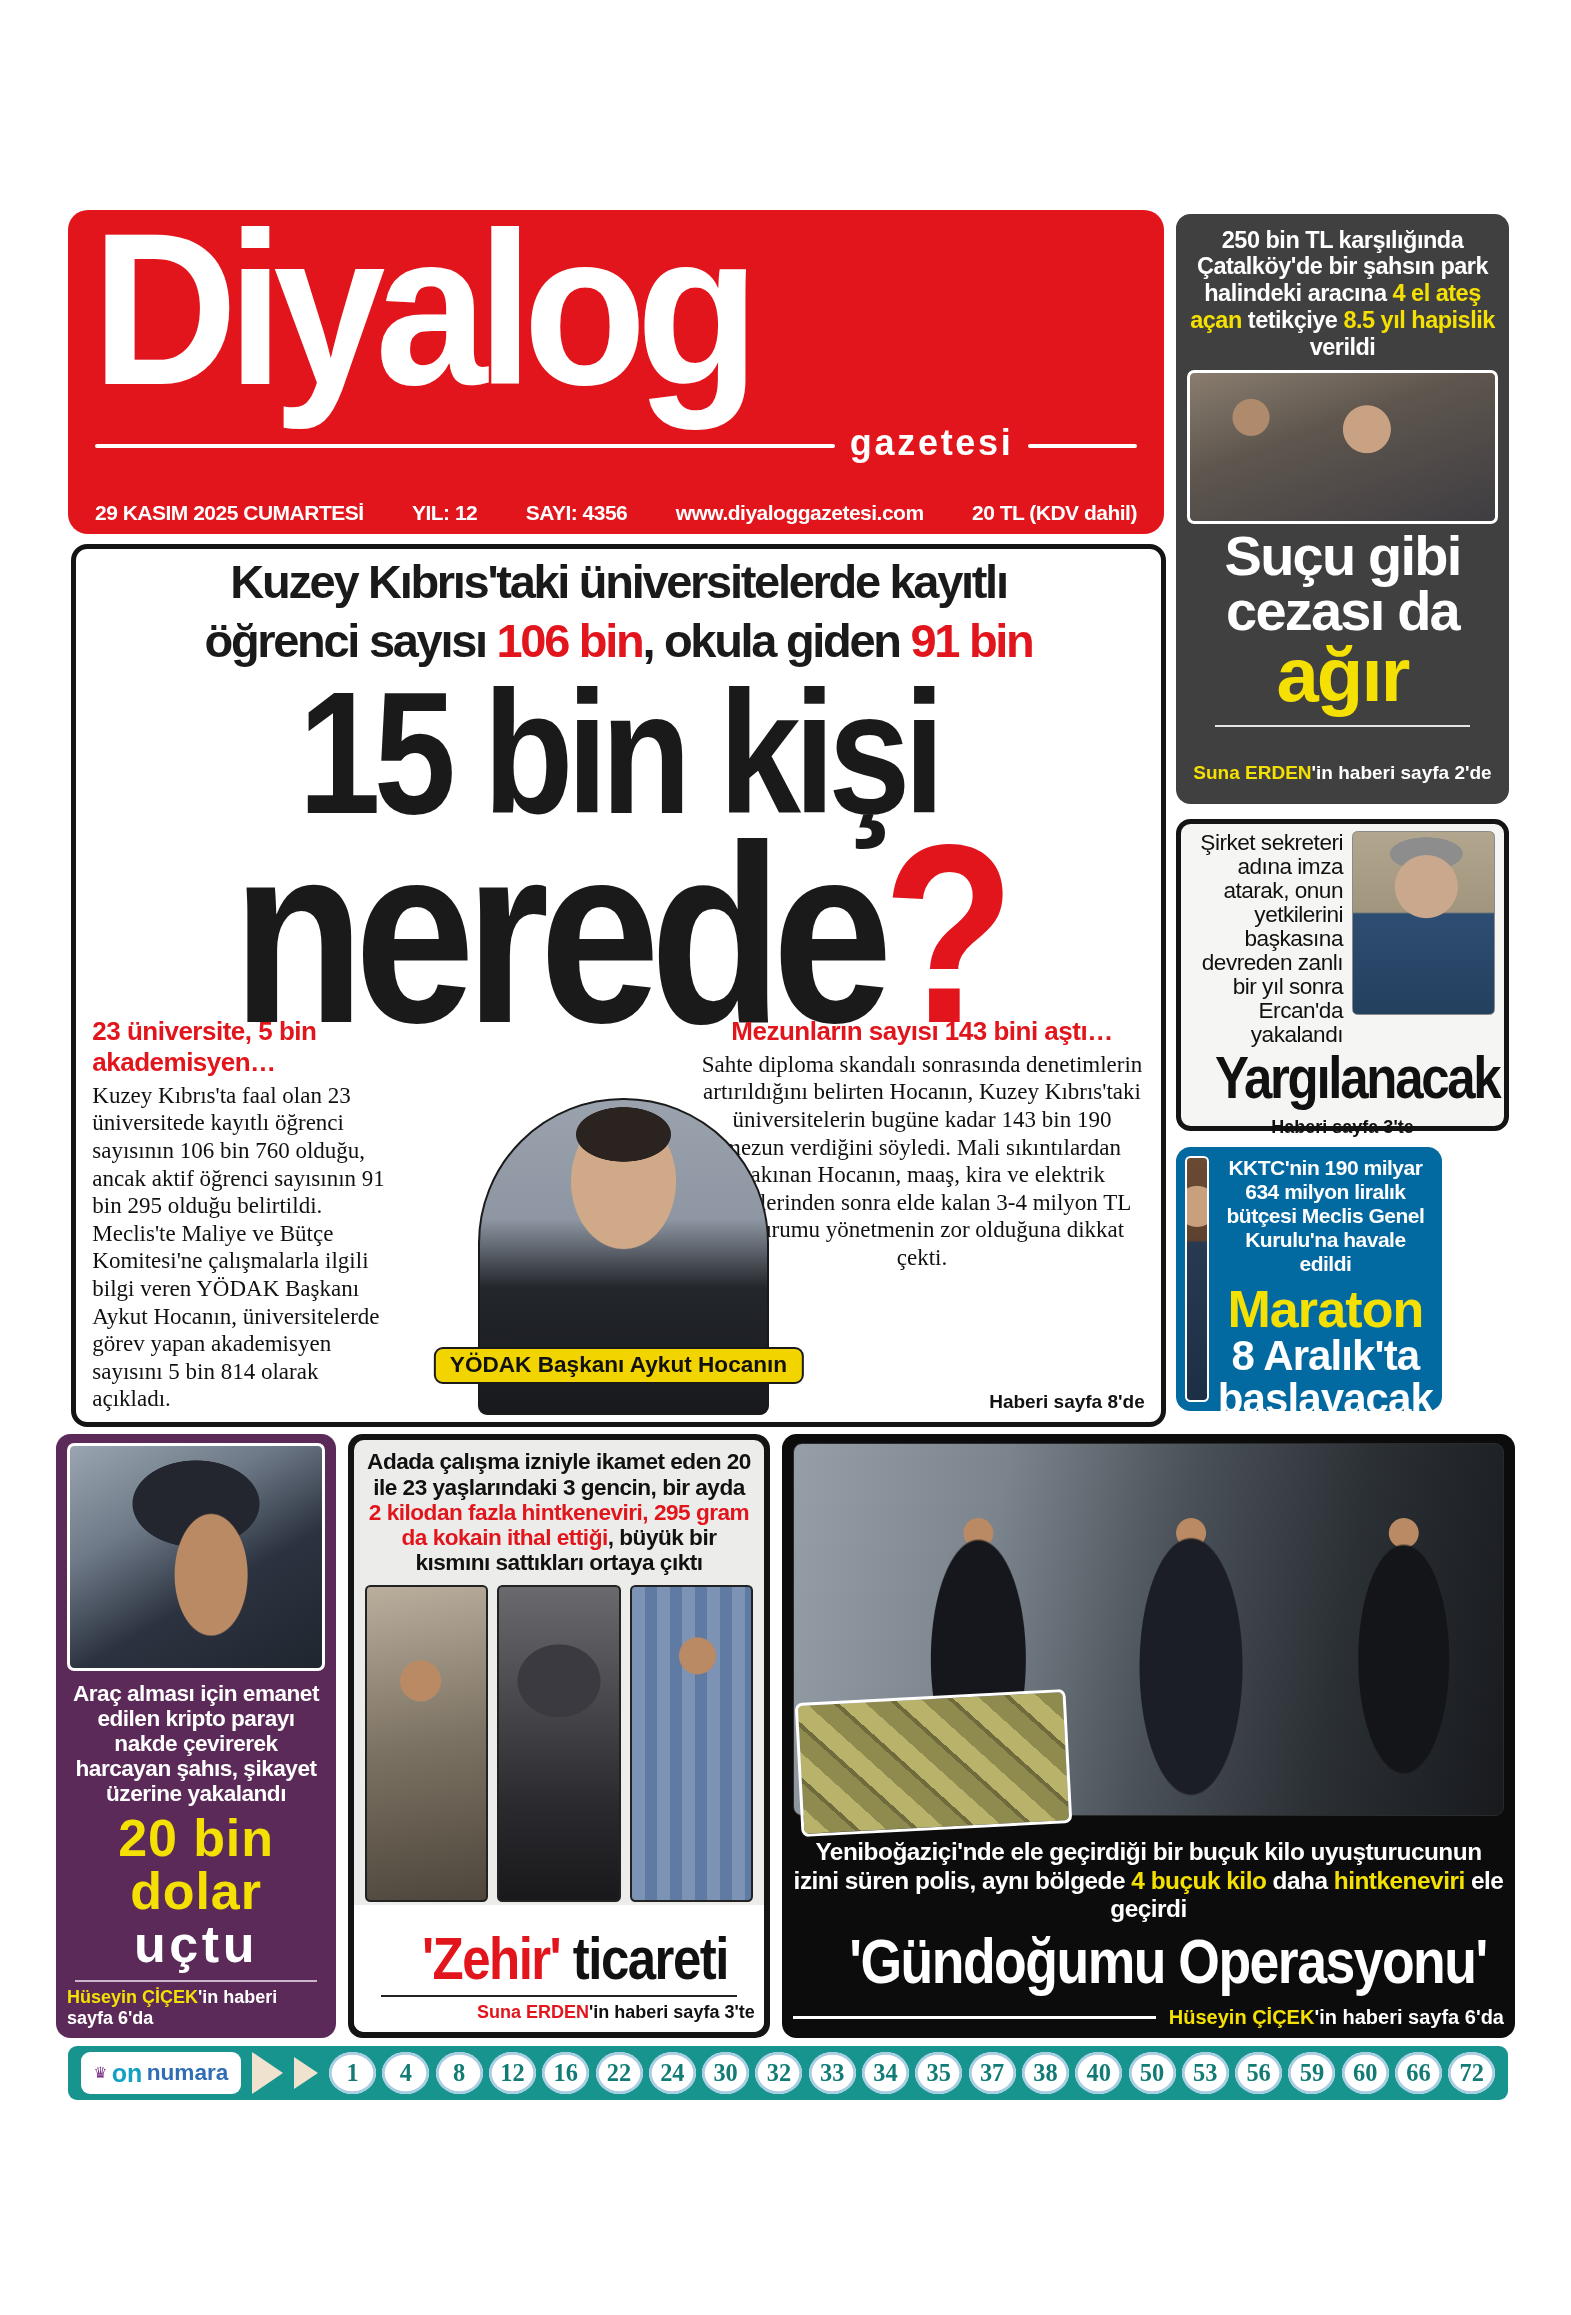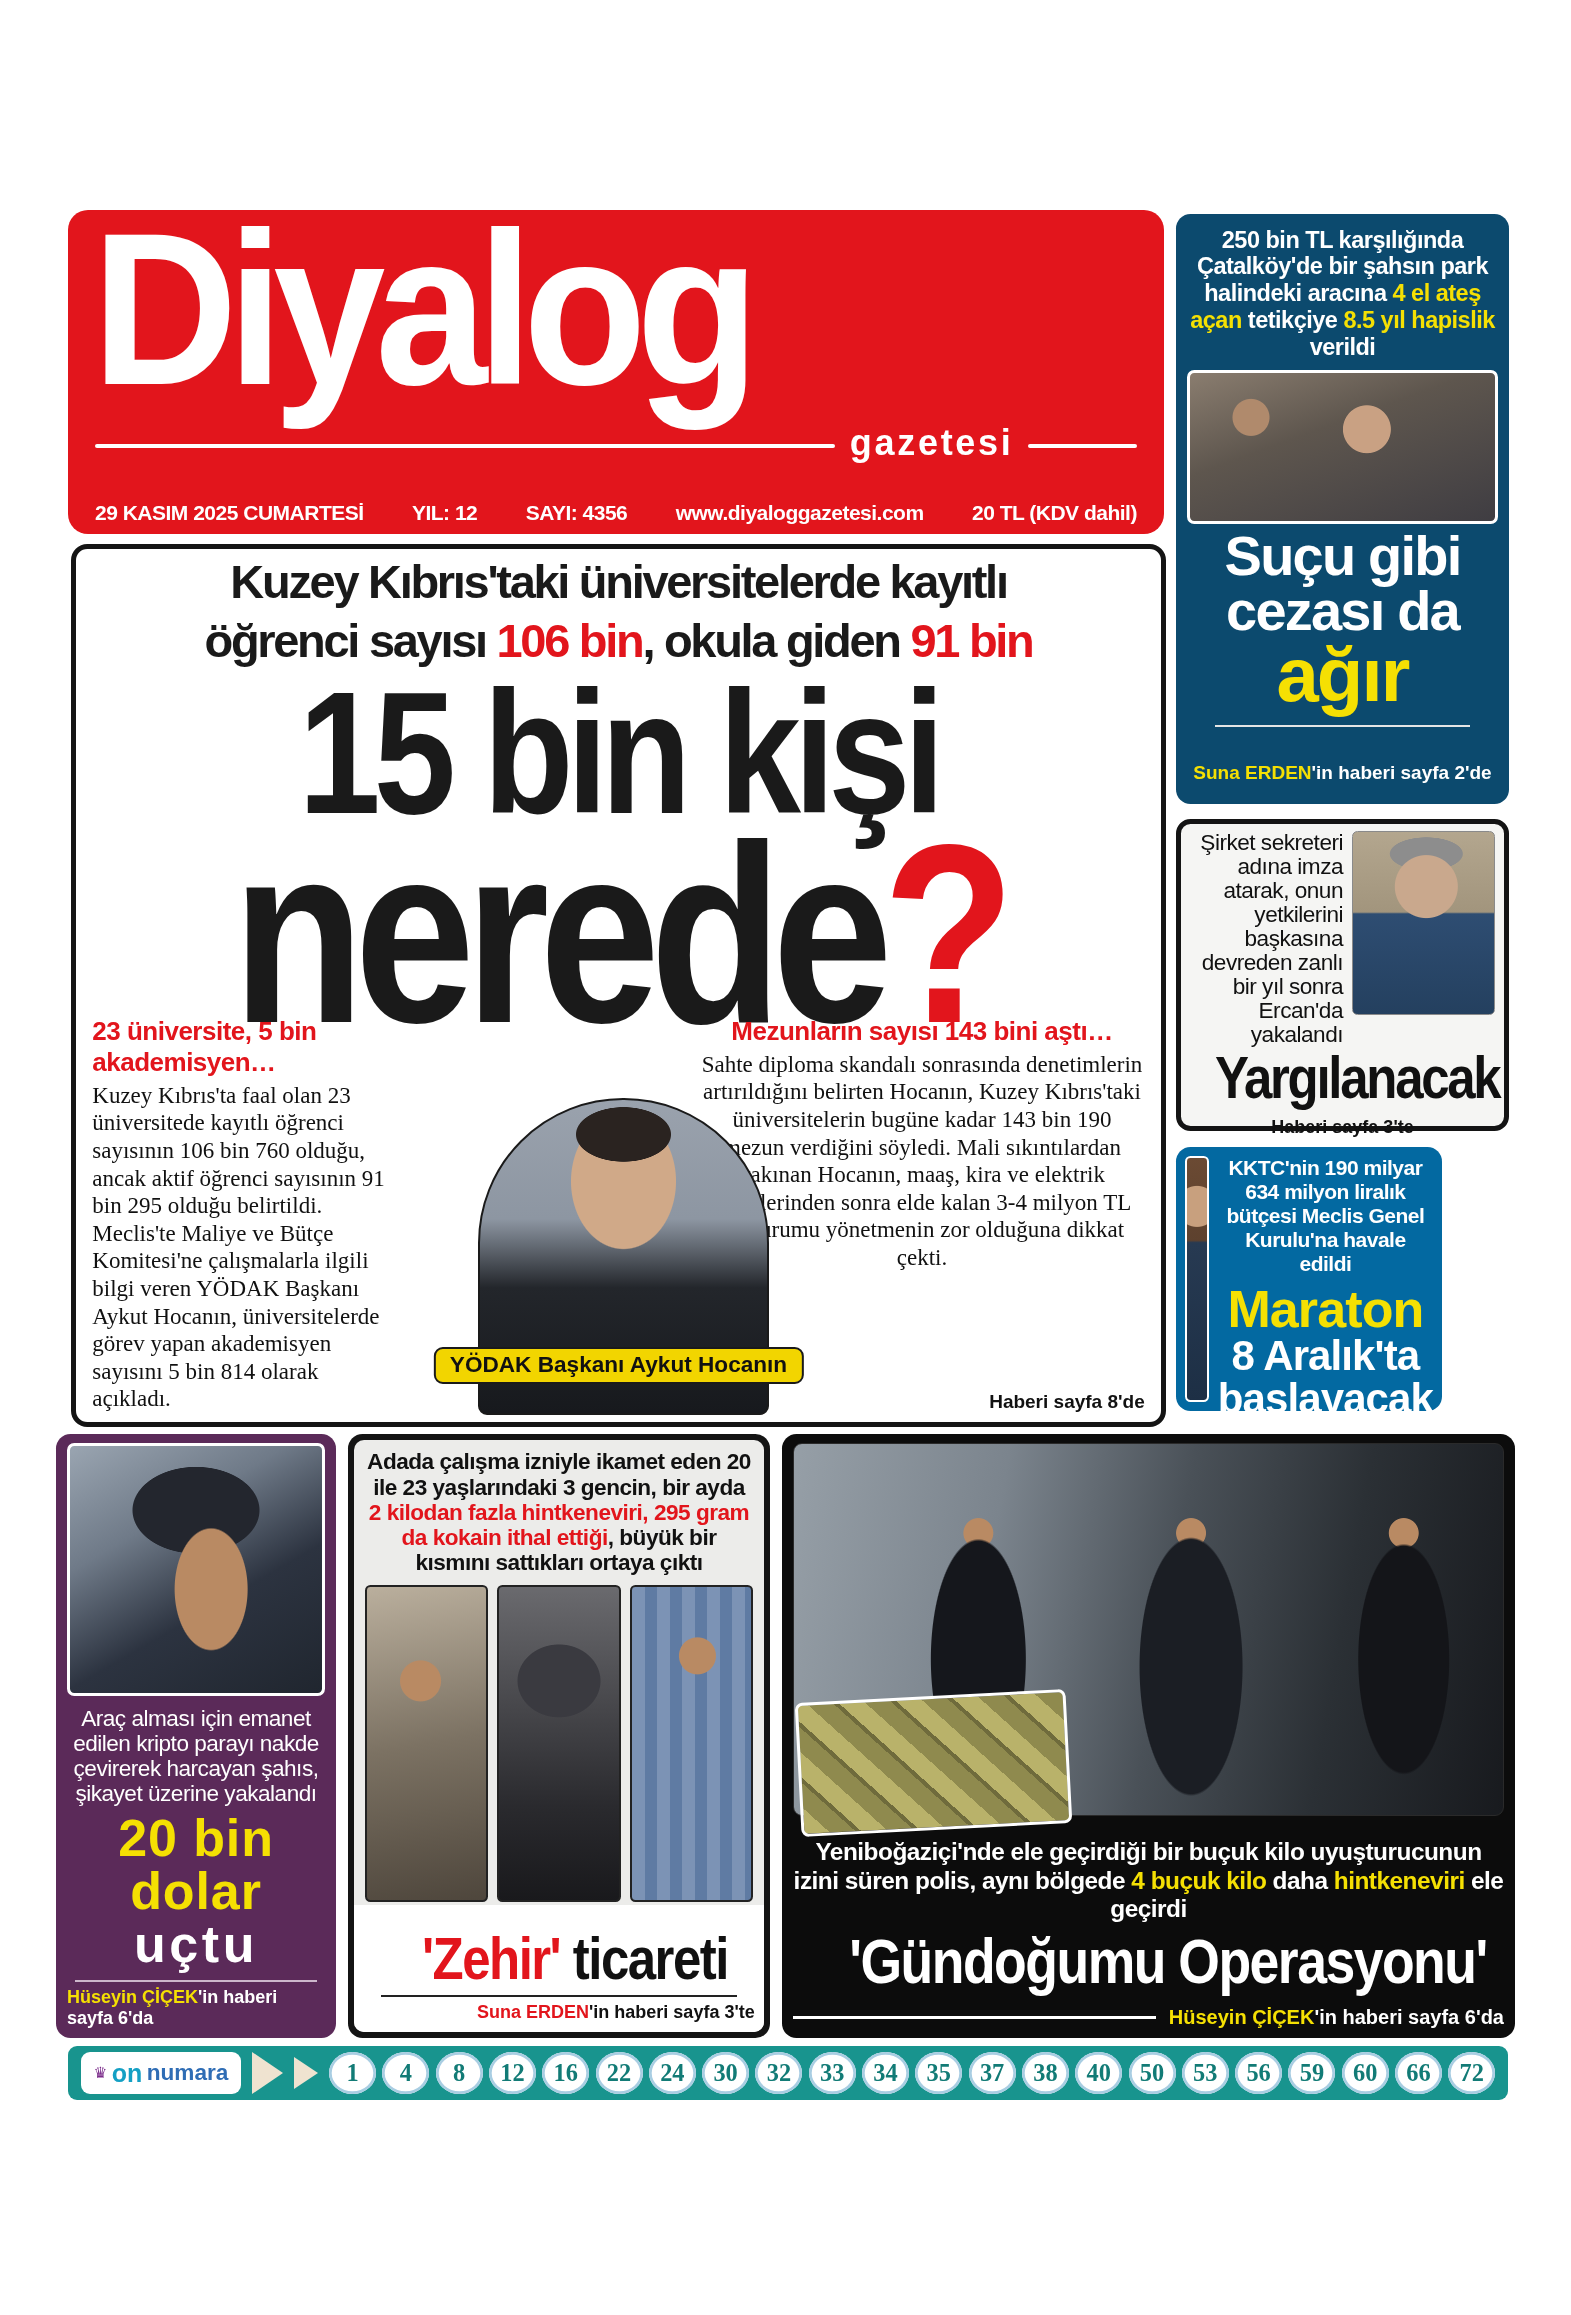--- a/index.html
+++ b/index.html
@@ -21,21 +21,21 @@
   .mast-info{display:flex;justify-content:space-between;align-items:center;color:#fff;
              font-weight:bold;font-size:21px;letter-spacing:-0.5px;margin-top:40px;}
 
   
   .sg-red{color:#e2151c;}
   .sg-yellow{color:#f5e003;}
   .photo{background-color:#777;}
   .cond{display:inline-block;transform:scaleX(.85);transform-origin:center;white-space:nowrap;}
 
   
-  .tr-module{position:absolute;left:1176px;top:214px;width:333px;height:590px;background:#0c4a6e;
+  .tr-module{position:absolute;left:1176px;top:214px;width:333px;height:590px;background:#404040;
              border-radius:14.5px;color:#fff;display:flex;flex-direction:column;align-items:center;
              padding:12.7px 11px;box-sizing:border-box;}
   .tr-head{font-size:23.5px;font-weight:bold;text-align:center;line-height:1.14;letter-spacing:-0.5px;}
   .tr-photo{width:100%;height:154px;border:3.6px solid #fff;border-radius:7.2px;margin:9px 0 5.4px;
             box-sizing:border-box;
             background:radial-gradient(circle at 58% 38%,#c9a183 0 23.5px,rgba(0,0,0,0) 24.4px),
                        radial-gradient(circle at 20% 30%,#b08a6c 0 18px,rgba(0,0,0,0) 19px),
                        linear-gradient(160deg,#8a7d6f 0%,#5e564e 40%,#3f3d42 100%);}
   .tr-big{font-size:56px;font-weight:bold;line-height:.98;text-align:center;letter-spacing:-1.8px;}
   .tr-agir{font-size:76px;color:#f5e003;line-height:.95;letter-spacing:-1.8px;}
@@ -97,21 +97,21 @@
                  font-weight:bold;white-space:nowrap;color:#111;z-index:2;}
 
   
   .purple-module{position:absolute;left:56px;top:1434px;width:280px;height:604px;background:#5b2a59;
                  border-radius:14.5px;padding:9px 11px;box-sizing:border-box;display:flex;
                  flex-direction:column;align-items:center;color:#fff;}
   .purple-photo{width:100%;height:268px;border:3.6px solid #fff;border-radius:7.2px;box-sizing:border-box;
                 background:radial-gradient(ellipse 36px 60px at 56% 58%,#b98a63 0 36px,rgba(0,0,0,0) 37px),
                            radial-gradient(ellipse 63px 43px at 50% 26%,#23262e 0 63px,rgba(0,0,0,0) 64px),
                            linear-gradient(150deg,#9aa5b1 0%,#6f7a88 32%,#2c3340 62%,#20262f 100%);}
-  .purple-intro{font-size:22.6px;font-weight:normal;text-align:center;line-height:1.1;margin-top:11px;
+  .purple-intro{font-size:22.6px;font-weight:bold;text-align:center;line-height:1.1;margin-top:11px;
                 letter-spacing:-0.5px;}
   .purple-h{font-size:52px;font-weight:bold;line-height:1.02;color:#f5e003;letter-spacing:0.9px;}
   .purple-h.white{color:#fff;letter-spacing:3.6px;}
   .purple-hwrap{margin-top:5.4px;text-align:center;}
   .purple-div{width:94%;height:1.8px;background:#cdb7cc;margin:9px 0 5.4px;}
   .purple-by{font-size:18px;font-weight:bold;}
 
   
   .zehir-module{position:absolute;left:348px;top:1434px;width:422px;height:604px;background:#141414;
                 border-radius:14.5px;padding:6.3px;box-sizing:border-box;}

